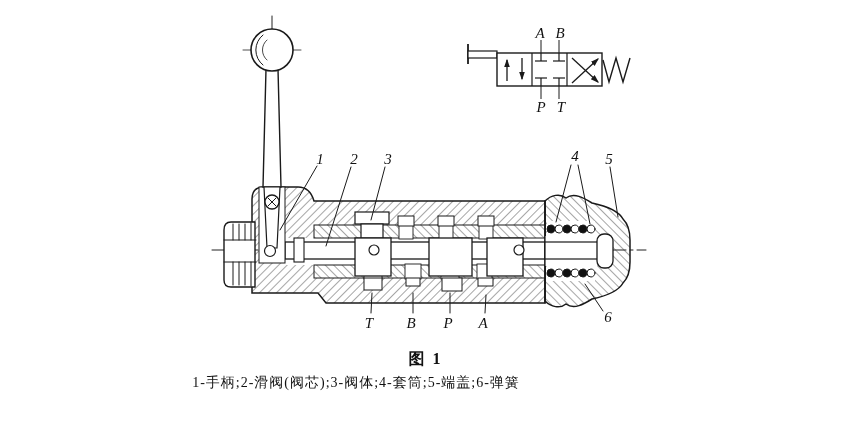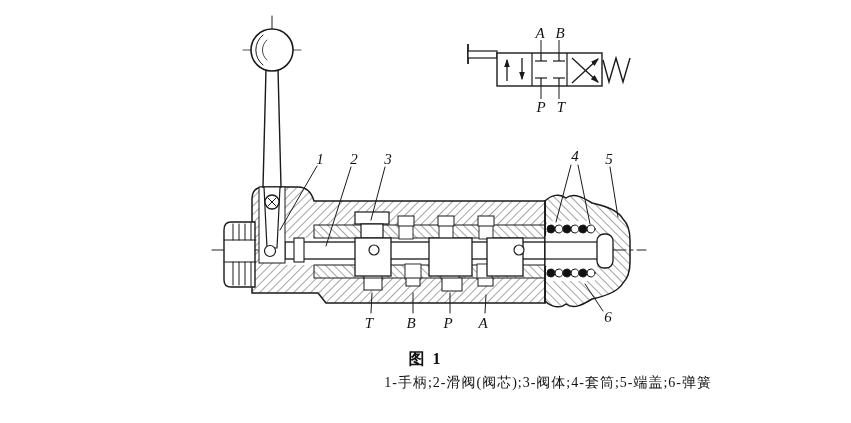--- a/index.html
+++ b/index.html
@@ -10,21 +10,21 @@
   }
   svg{position:absolute;left:0;top:0;}
   svg text{font-family:"Liberation Serif",serif;font-style:italic;font-size:15px;fill:#111;}
   .caption-row{
     position:absolute;left:0;top:349px;width:851px;
     display:flex;justify-content:center;align-items:baseline;gap:50px;
     font-size:16px;font-weight:bold;letter-spacing:2px;
   }
   .legend-row{
     position:absolute;left:0;top:374px;width:712px;
-    text-align:right;font-size:14px;letter-spacing:1px;
+    text-align:center;font-size:14px;letter-spacing:1px;
   }
 </style>
 </head>
 <body>
 
 <div class="page">
 
 <svg width="851" height="423" viewBox="0 0 851 423">
   <defs>
     <pattern id="h1" width="6" height="6" patternUnits="userSpaceOnUse" patternTransform="rotate(45)">

